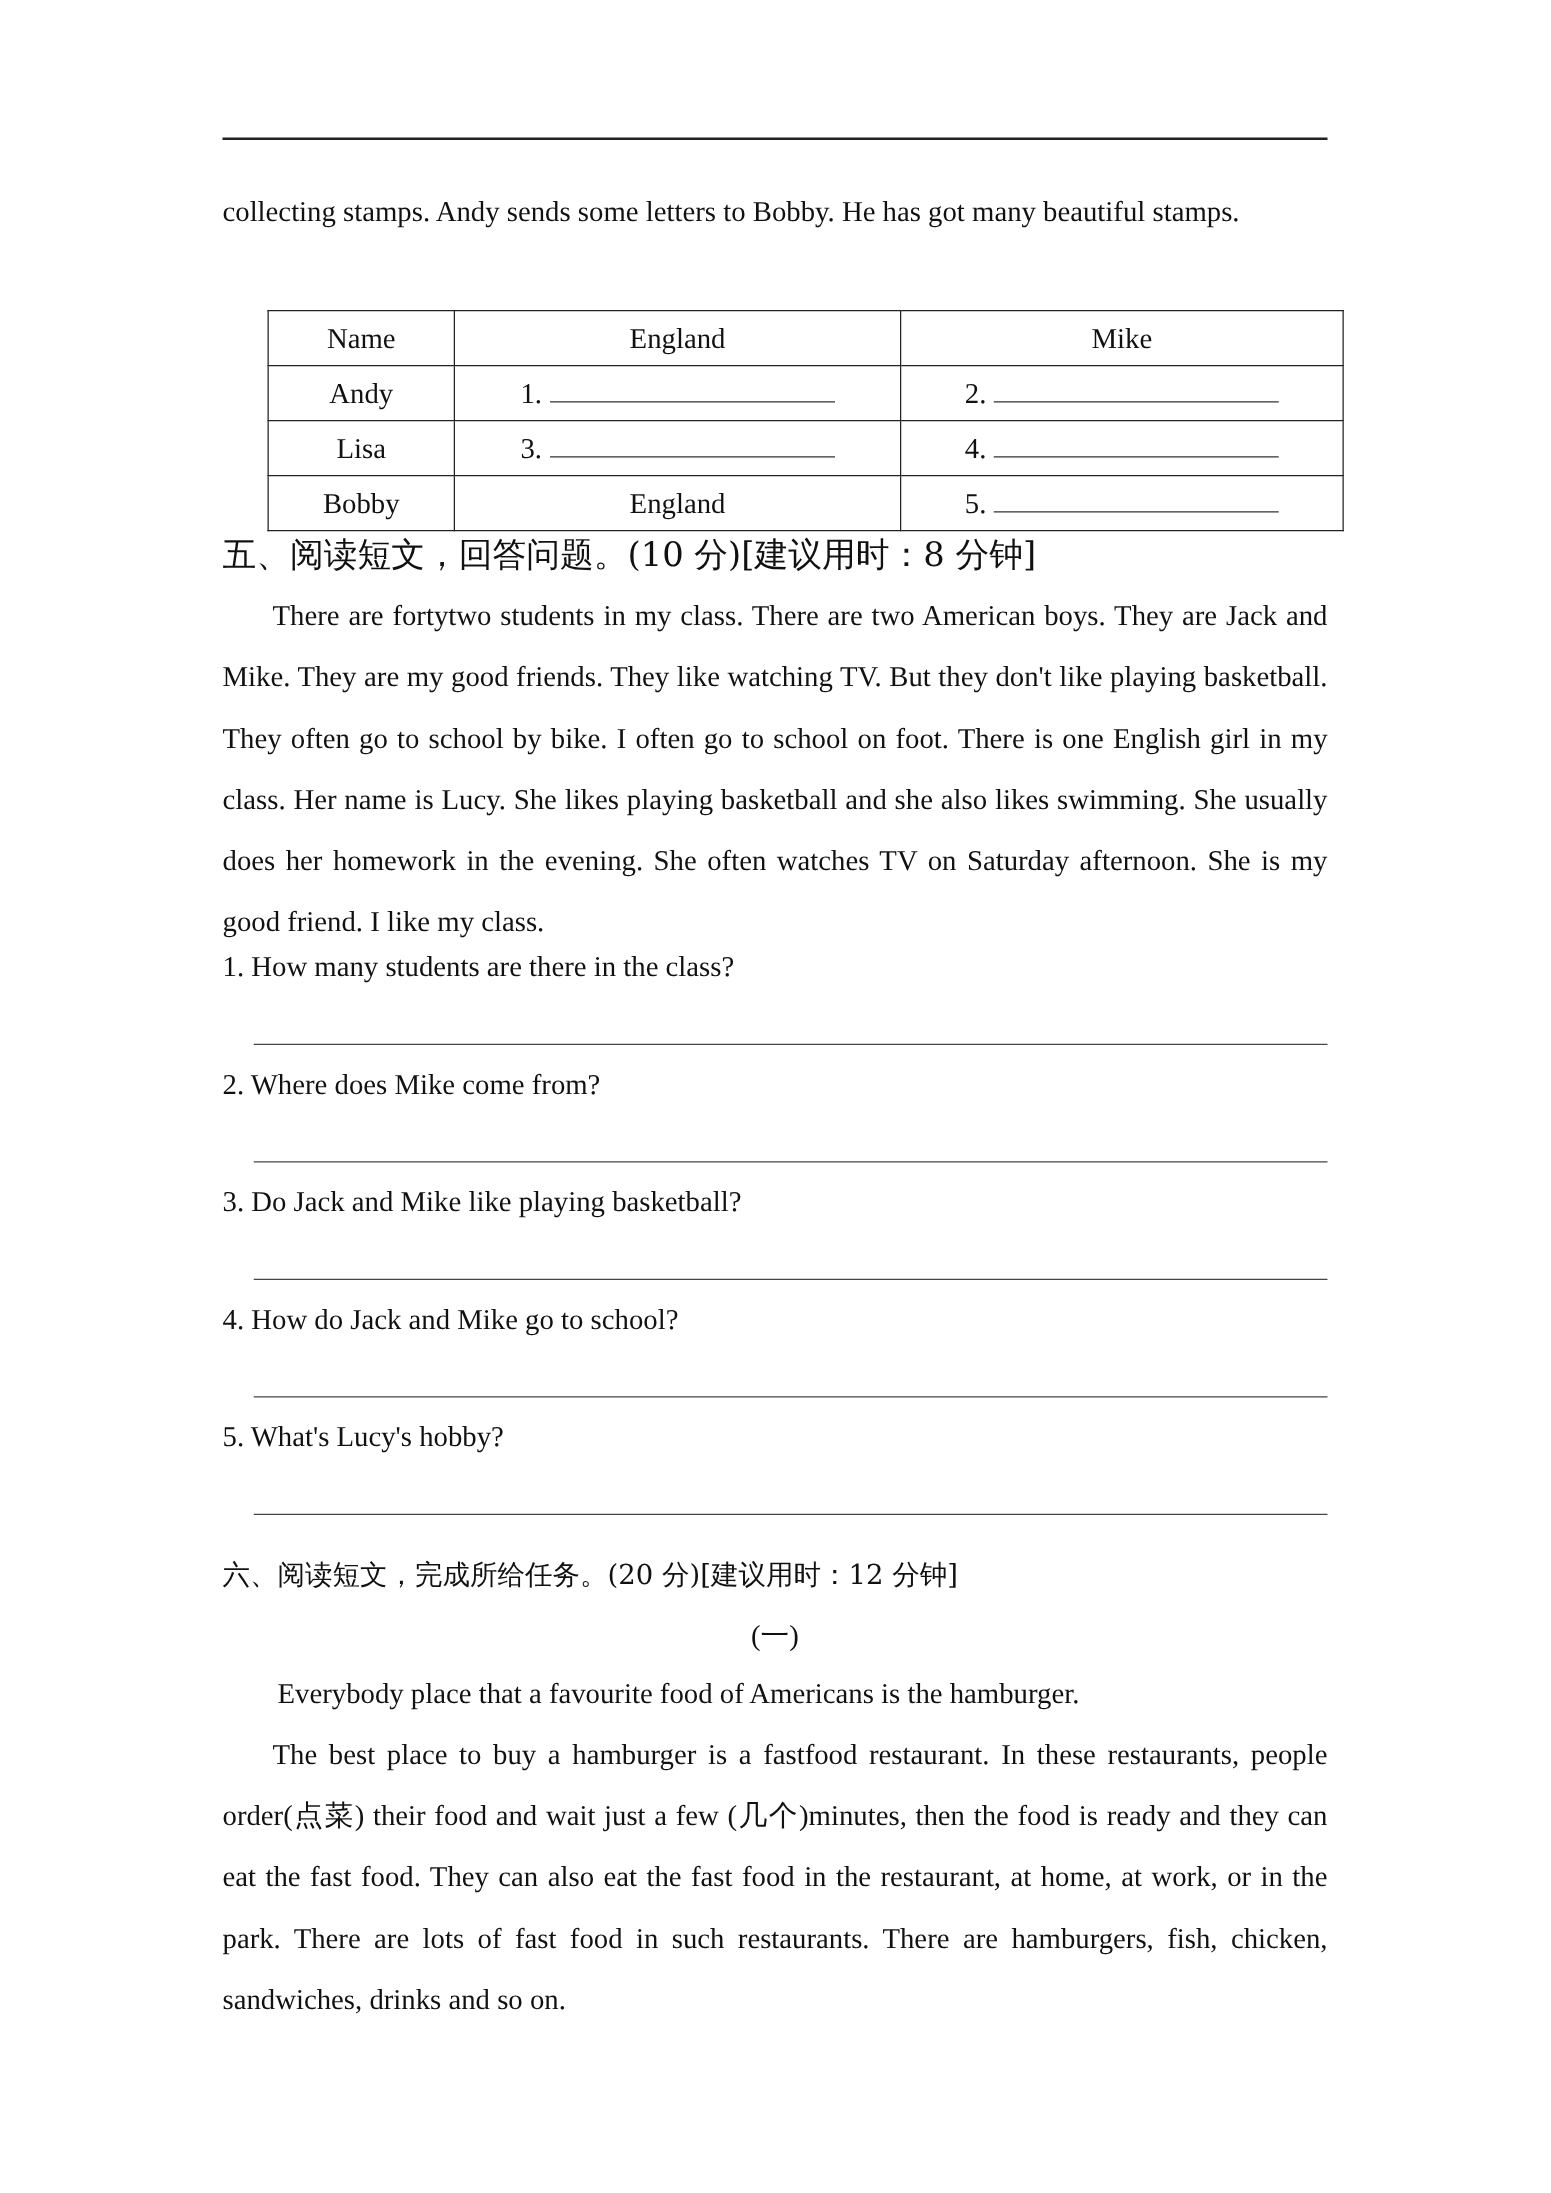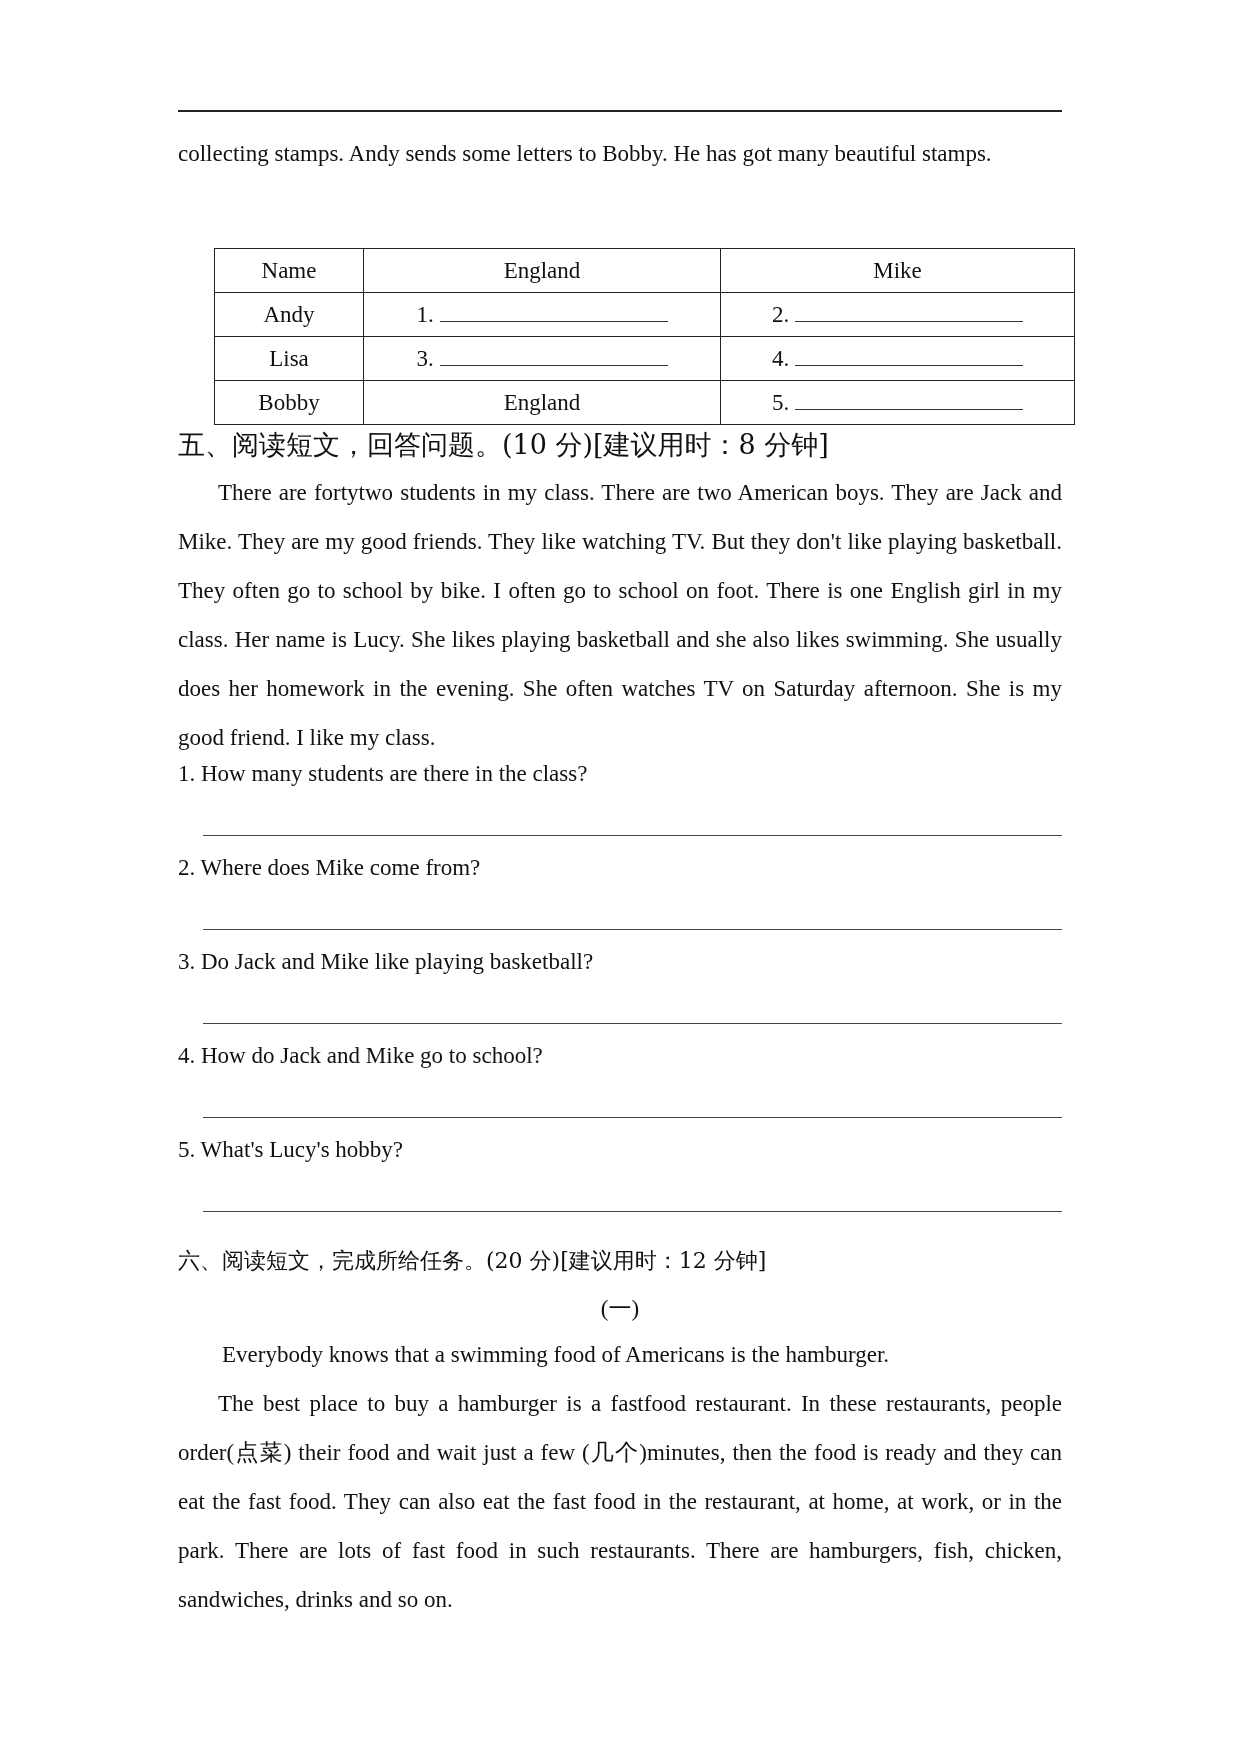--- a/index.html
+++ b/index.html
@@ -2,21 +2,21 @@
 <html><head>
 <meta charset="utf-8">
 <style>
   html, body { margin: 0; padding: 0; background: #ffffff; }
   body { width: 1241px; height: 1754px; position: relative; overflow: hidden;
          font-family: "Liberation Serif", "DejaVu Serif", serif; color: #111; }
   .page { position: absolute; left: 178px; top: 0; width: 884px; }
   .top-rule { position: absolute; left: 0; top: 110px; width: 884px; height: 0; border-top: 2px solid #222; }
   .para { font-size: 23px; line-height: 49px; text-align: justify; text-align-last: left; margin: 0; }
   .indent { text-indent: 40px; }
-  #p-top { position: absolute; top: 129px; width: 884px; }
+  #p-top { position: absolute; top: 145px; width: 884px; }
   table.info { position: absolute; top: 248px; left: 12px; width: 861px; border-collapse: collapse; font-size: 23px; margin-left: 24px; }
   table.info td { border: 1.5px solid #222; height: 43px; text-align: center; padding: 0; vertical-align: middle; }
   table.info td.c1 { width: 148px; }
   table.info td.c2 { width: 356px; }
   .blank-cell { display: inline-block; text-align: left; }
   .blank-line { display: inline-block; width: 228px; border-bottom: 1.2px solid #333; height: 18px; margin-left: 6px; vertical-align: baseline; }
   .section-title { position: absolute; font-size: 23px; line-height: 30px; font-family: "DejaVu Serif", "Liberation Serif", serif; white-space: nowrap; }
   #sec5 { top: 430px; font-size: 27px; }
   #passage1 { position: absolute; top: 468px; width: 884px; }
   .question { position: absolute; left: 0; font-size: 23px; line-height: 30px; }
@@ -70,16 +70,16 @@
   <div class="answer-line" style="top:1023px"></div>
   <div class="question" style="top:1041px">4. How do Jack and Mike go to school?</div>
   <div class="answer-line" style="top:1117px"></div>
   <div class="question" style="top:1135px">5. What's Lucy's hobby?</div>
   <div class="answer-line" style="top:1211px"></div>
 
   <div id="sec6" class="section-title">六、阅读短文，完成所给任务。(20 分)[建议用时：12 分钟]</div>
   <div id="sub1">(一)</div>
 
   <div id="passage2">
-    <p class="para" style="text-indent:44px">Everybody knows that a swimming food of Americans is the hamburger.</p>
+    <p class="para" style="text-indent:44px">Everybody place that a favourite food of Americans is the hamburger.</p>
     <p class="para indent">The best place to buy a hamburger is a fastfood restaurant. In these restaurants, people order(点菜) their food and wait just a few (几个)minutes, then the food is ready and they can eat the fast food. They can also eat the fast food in the restaurant, at home, at work, or in the park. There are lots of fast food in such restaurants. There are hamburgers, fish, chicken, sandwiches, drinks and so on.</p>
   </div>
 </div>
 
 </body></html>

